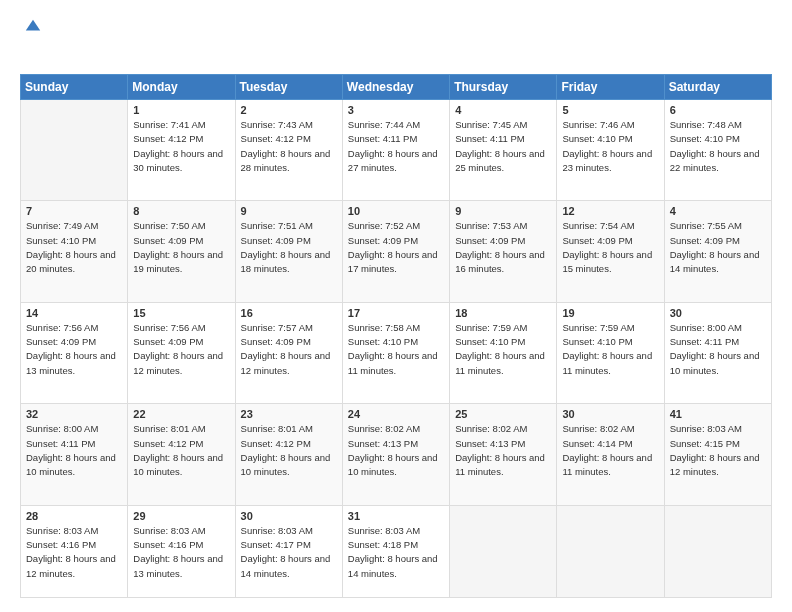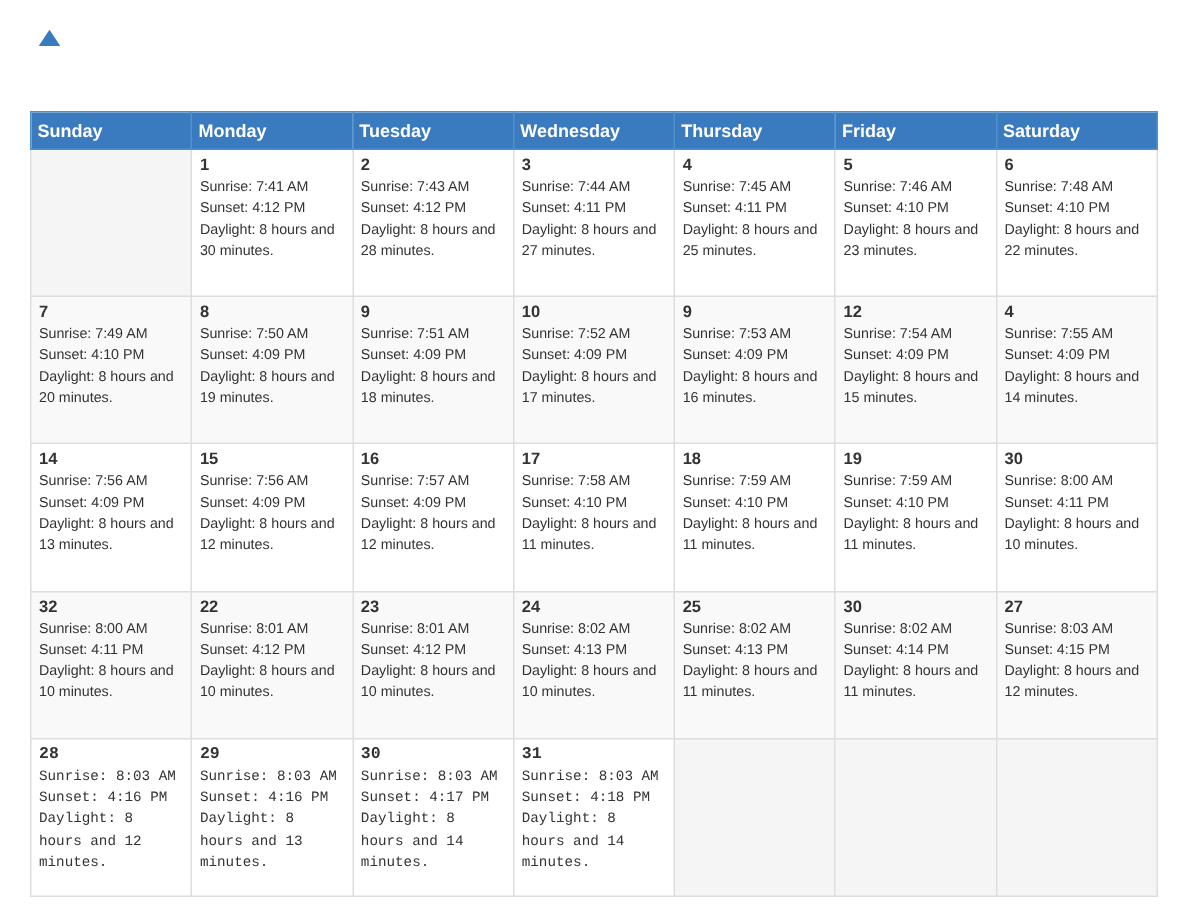--- a/index.html
+++ b/index.html
@@ -98,21 +98,20 @@
       display: block;
     }
     .day-info {
       line-height: 1.5;
     }
     td.empty {
       background: #f5f5f5;
     }
     .calendar tr:last-child td {
       height: 80px;
-      font-family: Liberation Mono, monospace;
     }
   </style>
 </head>
 <body>
 
 <div class="page">
   <div class="header">
     <div class="logo">
       <div class="logo-text">
         <span class="logo-general"></span>
@@ -248,21 +247,21 @@
           </td>
           <td>
             <span class="day-number">25</span>
             <div class="day-info">Sunrise: 8:02 AM<br>Sunset: 4:13 PM<br>Daylight: 8 hours and 11 minutes.</div>
           </td>
           <td>
             <span class="day-number">30</span>
             <div class="day-info">Sunrise: 8:02 AM<br>Sunset: 4:14 PM<br>Daylight: 8 hours and 11 minutes.</div>
           </td>
           <td>
-            <span class="day-number">27</span>
+            <span class="day-number">41</span>
             <div class="day-info">Sunrise: 8:03 AM<br>Sunset: 4:15 PM<br>Daylight: 8 hours and 12 minutes.</div>
           </td>
         </tr>
         <tr>
           <td>
             <span class="day-number">28</span>
             <div class="day-info">Sunrise: 8:03 AM<br>Sunset: 4:16 PM<br>Daylight: 8 hours and 12 minutes.</div>
           </td>
           <td>
             <span class="day-number">29</span>

